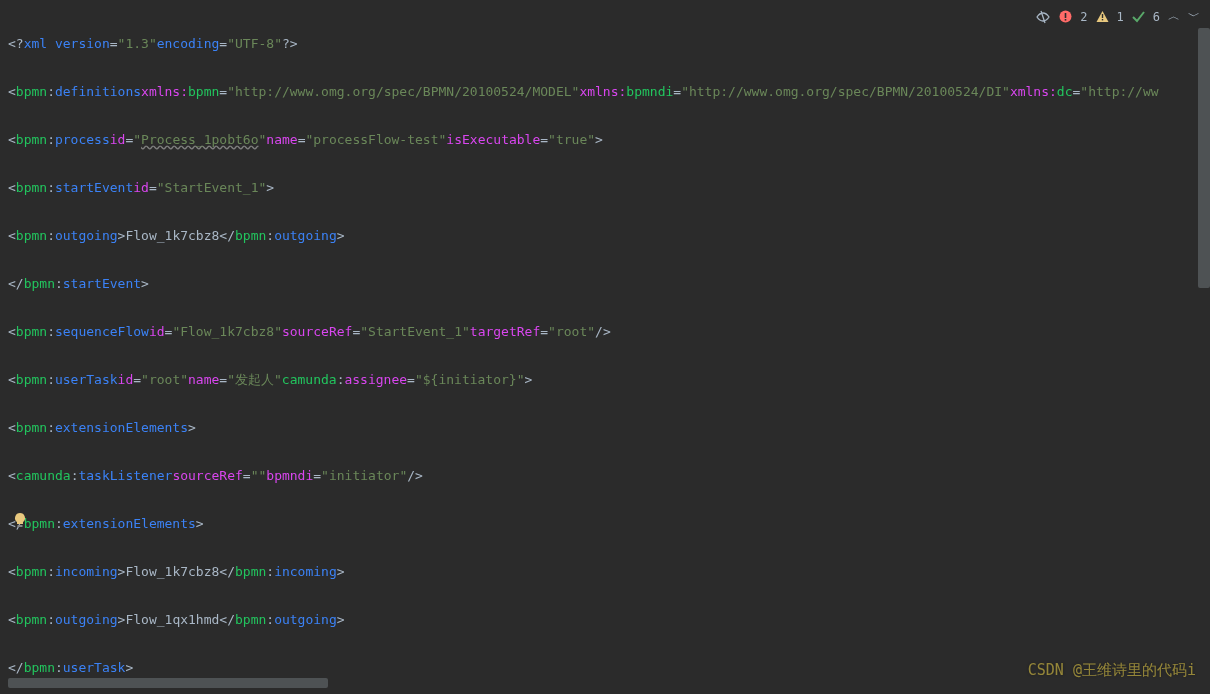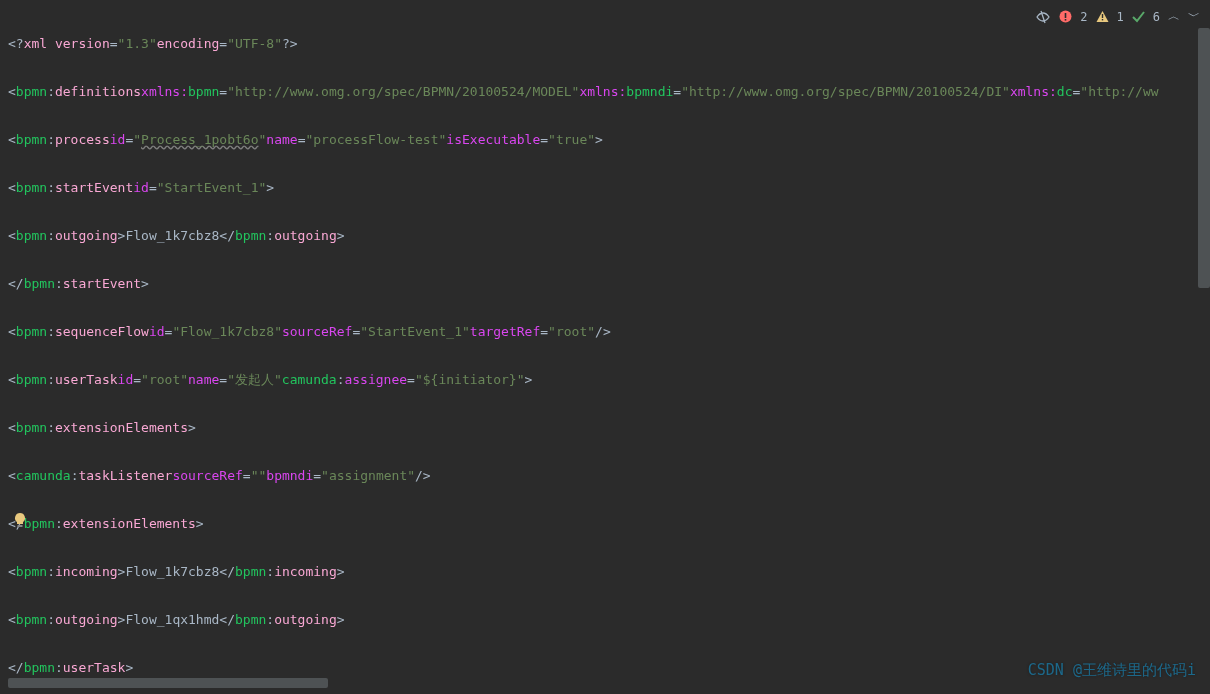--- a/index.html
+++ b/index.html
@@ -54,27 +54,27 @@
   left: 8px;
   width: 320px;
   height: 10px;
   background: #4e5254;
   border-radius: 2px;
 }
 .watermark {
   position: absolute;
   bottom: 14px;
   right: 14px;
-  color: #0ea5e9;
+  color: #fde047;
   opacity: 0.5;
   font-size: 15px;
   text-shadow: 0 0 3px rgba(0,0,0,0.8);
   text-align: center;
 }
-.tag { color: #f9a8d4; }
+.tag { color: #3b82f6; }
 .ns { color: #22c55e; }
 .attr { color: #d946ef; }
 .val { color: #6a8759; }
 .txt { color: #a9b7c6; }
 .op { color: #a9b7c6; }
 .wavy { text-decoration: underline wavy #808080; text-decoration-skip-ink: none; }
 .chev { color: #a9b7c6; cursor: pointer; }
 </style>
 </head>
 <body>
@@ -114,21 +114,21 @@
 <div class="editor">
 <div class="line"><span class="op">&lt;?</span><span class="tag">xml version</span><span class="op">=</span><span class="val">"<span>1.3</span>"</span> <span class="tag">encoding</span><span class="op">=</span><span class="val">"<span>UTF-8</span>"</span><span class="op">?&gt;</span></div>
 <div class="line"><span class="op">&lt;</span><span class="ns">bpmn</span><span class="op">:</span><span class="tag">definitions</span> <span class="attr">xmlns:</span><span class="ns">bpmn</span><span class="op">=</span><span class="val">"<span>http://www.omg.org/spec/BPMN/20100524/MODEL</span>"</span> <span class="attr">xmlns:</span><span class="ns">bpmndi</span><span class="op">=</span><span class="val">"<span>http://www.omg.org/spec/BPMN/20100524/DI</span>"</span> <span class="attr">xmlns:</span><span class="ns">dc</span><span class="op">=</span><span class="val">"<span>http://ww</span></span></div>
 <div class="line">  <span class="op">&lt;</span><span class="ns">bpmn</span><span class="op">:</span><span class="tag">process</span> <span class="attr">id</span><span class="op">=</span><span class="val">"<span class="wavy">Process_1pobt6o</span>"</span> <span class="attr">name</span><span class="op">=</span><span class="val">"<span>processFlow-test</span>"</span> <span class="attr">isExecutable</span><span class="op">=</span><span class="val">"<span>true</span>"</span><span class="op">&gt;</span></div>
 <div class="line">    <span class="op">&lt;</span><span class="ns">bpmn</span><span class="op">:</span><span class="tag">startEvent</span> <span class="attr">id</span><span class="op">=</span><span class="val">"<span>StartEvent_1</span>"</span><span class="op">&gt;</span></div>
 <div class="line">      <span class="op">&lt;</span><span class="ns">bpmn</span><span class="op">:</span><span class="tag">outgoing</span><span class="op">&gt;</span><span class="txt">Flow_1k7cbz8</span><span class="op">&lt;/</span><span class="ns">bpmn</span><span class="op">:</span><span class="tag">outgoing</span><span class="op">&gt;</span></div>
 <div class="line">    <span class="op">&lt;/</span><span class="ns">bpmn</span><span class="op">:</span><span class="tag">startEvent</span><span class="op">&gt;</span></div>
 <div class="line">    <span class="op">&lt;</span><span class="ns">bpmn</span><span class="op">:</span><span class="tag">sequenceFlow</span> <span class="attr">id</span><span class="op">=</span><span class="val">"<span>Flow_1k7cbz8</span>"</span> <span class="attr">sourceRef</span><span class="op">=</span><span class="val">"<span>StartEvent_1</span>"</span> <span class="attr">targetRef</span><span class="op">=</span><span class="val">"<span>root</span>"</span> <span class="op">/&gt;</span></div>
 <div class="line">    <span class="op">&lt;</span><span class="ns">bpmn</span><span class="op">:</span><span class="tag">userTask</span> <span class="attr">id</span><span class="op">=</span><span class="val">"<span>root</span>"</span> <span class="attr">name</span><span class="op">=</span><span class="val">"<span>发起人</span>"</span> <span class="ns">camunda</span><span class="op">:</span><span class="attr">assignee</span><span class="op">=</span><span class="val">"<span>${initiator}</span>"</span><span class="op">&gt;</span></div>
 <div class="line">      <span class="op">&lt;</span><span class="ns">bpmn</span><span class="op">:</span><span class="tag">extensionElements</span><span class="op">&gt;</span></div>
-<div class="line">        <span class="op">&lt;</span><span class="ns">camunda</span><span class="op">:</span><span class="tag">taskListener</span> <span class="attr">sourceRef</span><span class="op">=</span><span class="val">"<span></span>"</span> <span class="attr">bpmndi</span><span class="op">=</span><span class="val">"<span>assignment</span>"</span> <span class="op">/&gt;</span></div>
+<div class="line">        <span class="op">&lt;</span><span class="ns">camunda</span><span class="op">:</span><span class="tag">taskListener</span> <span class="attr">sourceRef</span><span class="op">=</span><span class="val">"<span></span>"</span> <span class="attr">bpmndi</span><span class="op">=</span><span class="val">"<span>initiator</span>"</span> <span class="op">/&gt;</span></div>
 <div class="line">      <span class="op">&lt;/</span><span class="ns">bpmn</span><span class="op">:</span><span class="tag">extensionElements</span><span class="op">&gt;</span></div>
 <div class="line">      <span class="op">&lt;</span><span class="ns">bpmn</span><span class="op">:</span><span class="tag">incoming</span><span class="op">&gt;</span><span class="txt">Flow_1k7cbz8</span><span class="op">&lt;/</span><span class="ns">bpmn</span><span class="op">:</span><span class="tag">incoming</span><span class="op">&gt;</span></div>
 <div class="line">      <span class="op">&lt;</span><span class="ns">bpmn</span><span class="op">:</span><span class="tag">outgoing</span><span class="op">&gt;</span><span class="txt">Flow_1qx1hmd</span><span class="op">&lt;/</span><span class="ns">bpmn</span><span class="op">:</span><span class="tag">outgoing</span><span class="op">&gt;</span></div>
 <div class="line">    <span class="op">&lt;/</span><span class="ns">bpmn</span><span class="op">:</span><span class="tag">userTask</span><span class="op">&gt;</span></div>
 
 
 
 
 
 

